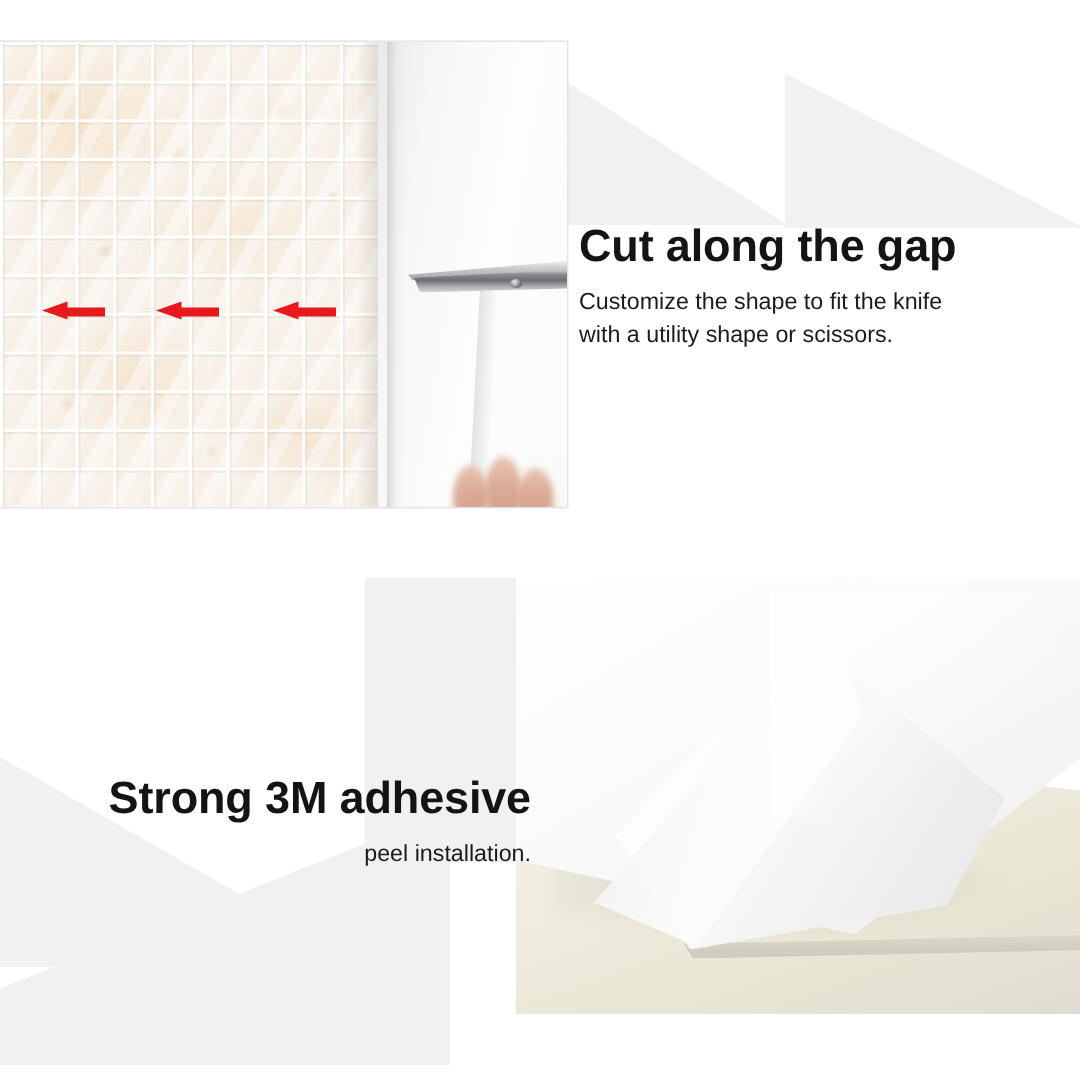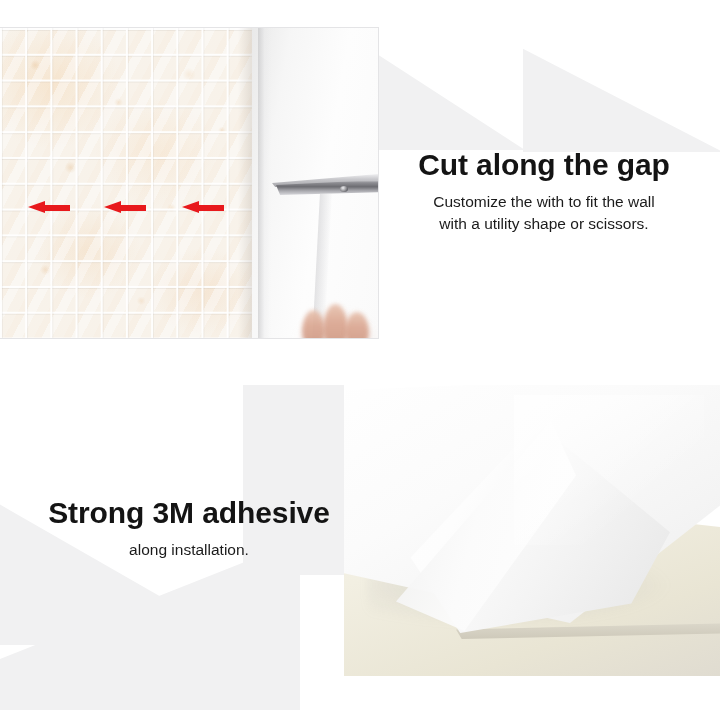--- a/index.html
+++ b/index.html
@@ -280,27 +280,27 @@
 
   
   .feature-text {
     position: absolute;
     z-index: 5;
   }
   #feature-cut-text {
     left: 386px;
     top: 148px;
     width: 316px;
-    text-align: center;
+    text-align: left;
   }
   #feature-adhesive-text {
     left: 24px;
-    top: 496px;
+    top: 516px;
     width: 330px;
-    text-align: center;
+    text-align: right;
   }
   .headline {
     font-size: 30px;
     font-weight: bold;
     color: #141414;
     letter-spacing: -0.1px;
     line-height: 1.12;
     margin: 0 0 9px 0;
     white-space: nowrap;
   }
@@ -358,36 +358,36 @@
     </div>
     <div class="arrow" id="arrow-3" style="--arrow-color: #e8191c;">
       <div class="shaft"></div>
         <div class="head"></div>
     </div>
   </div>
 
   <div class="feature-text" id="feature-cut-text">
     <h2 class="headline">Cut along the gap</h2>
     <p class="body-copy">
-      <span class="line">Customize the with to fit the wall</span>
+      <span class="line">Customize the shape to fit the knife</span>
       <span class="line">with a utility shape or scissors.</span>
     </p>
   </div>
 
   <div class="photo-panel" id="photo-adhesive">
     <div class="adh-bg"></div>
     <div class="adh-base"></div>
     <div class="adh-base-edge"></div>
     <div class="adh-shadow-under"></div>
     <div class="adh-sheet"></div>
     <div class="adh-peel"></div>
     <div class="adh-peel-fold"></div>
     <div class="adh-highlight"></div>
   </div>
 
   <div class="feature-text" id="feature-adhesive-text">
     <h2 class="headline">Strong 3M adhesive</h2>
     <p class="body-copy">
-      <span class="line">along installation.</span>
+      <span class="line">peel installation.</span>
     </p>
   </div>
 
 </div>
 
 </body></html>

